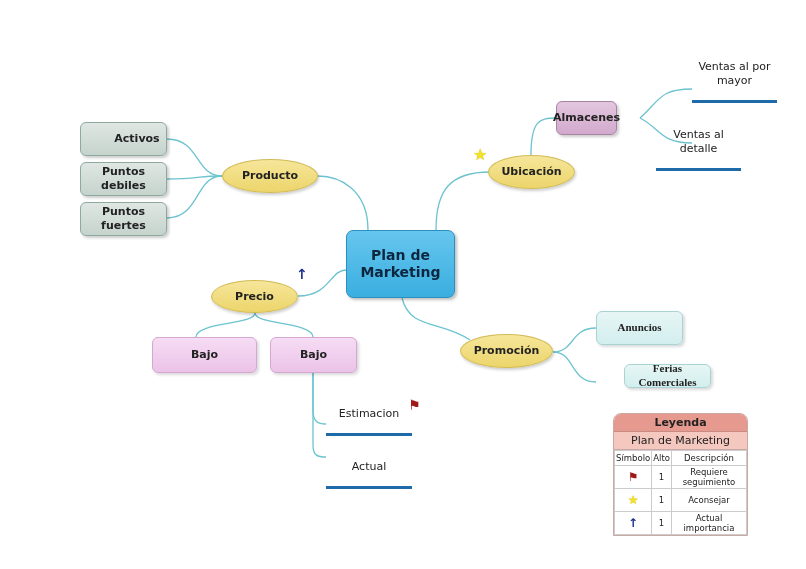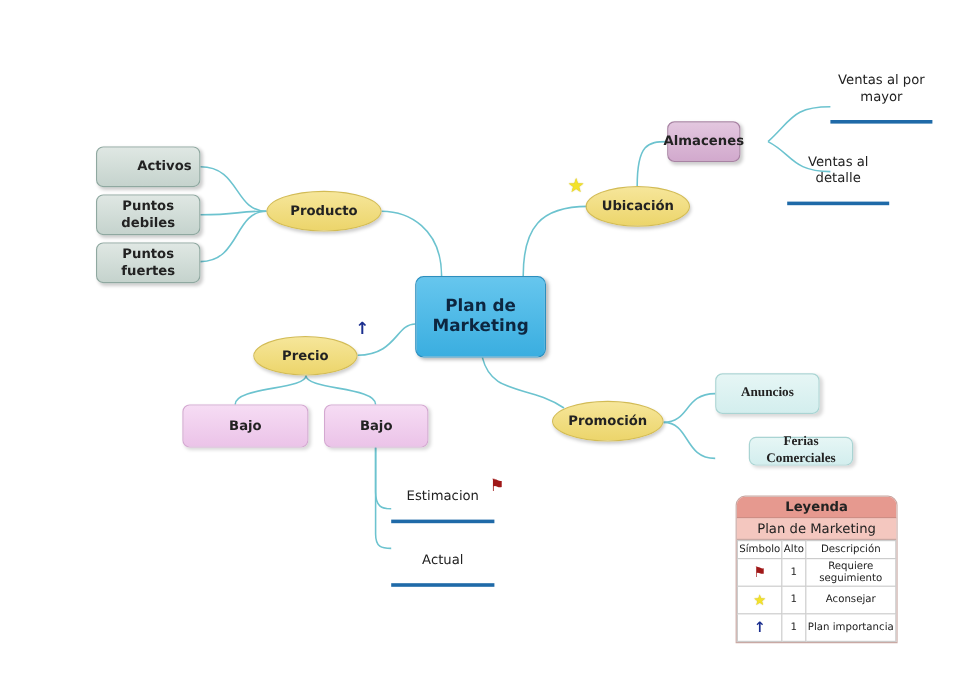--- a/index.html
+++ b/index.html
@@ -91,17 +91,17 @@
       <td>Requiere seguimiento</td>
     </tr>
     <tr>
       <td><span style="color:#f3e22a;font-size:12px;text-shadow:0 0 1px #b8a000;">★</span></td>
       <td>1</td>
       <td>Aconsejar</td>
     </tr>
     <tr>
       <td><span style="color:#1b2f8f;font-size:12px;font-weight:bold;">↑</span></td>
       <td>1</td>
-      <td>Plan importancia</td>
+      <td>Actual importancia</td>
     </tr>
   </tbody>
     </table>
 </div>
 
 </body></html>

